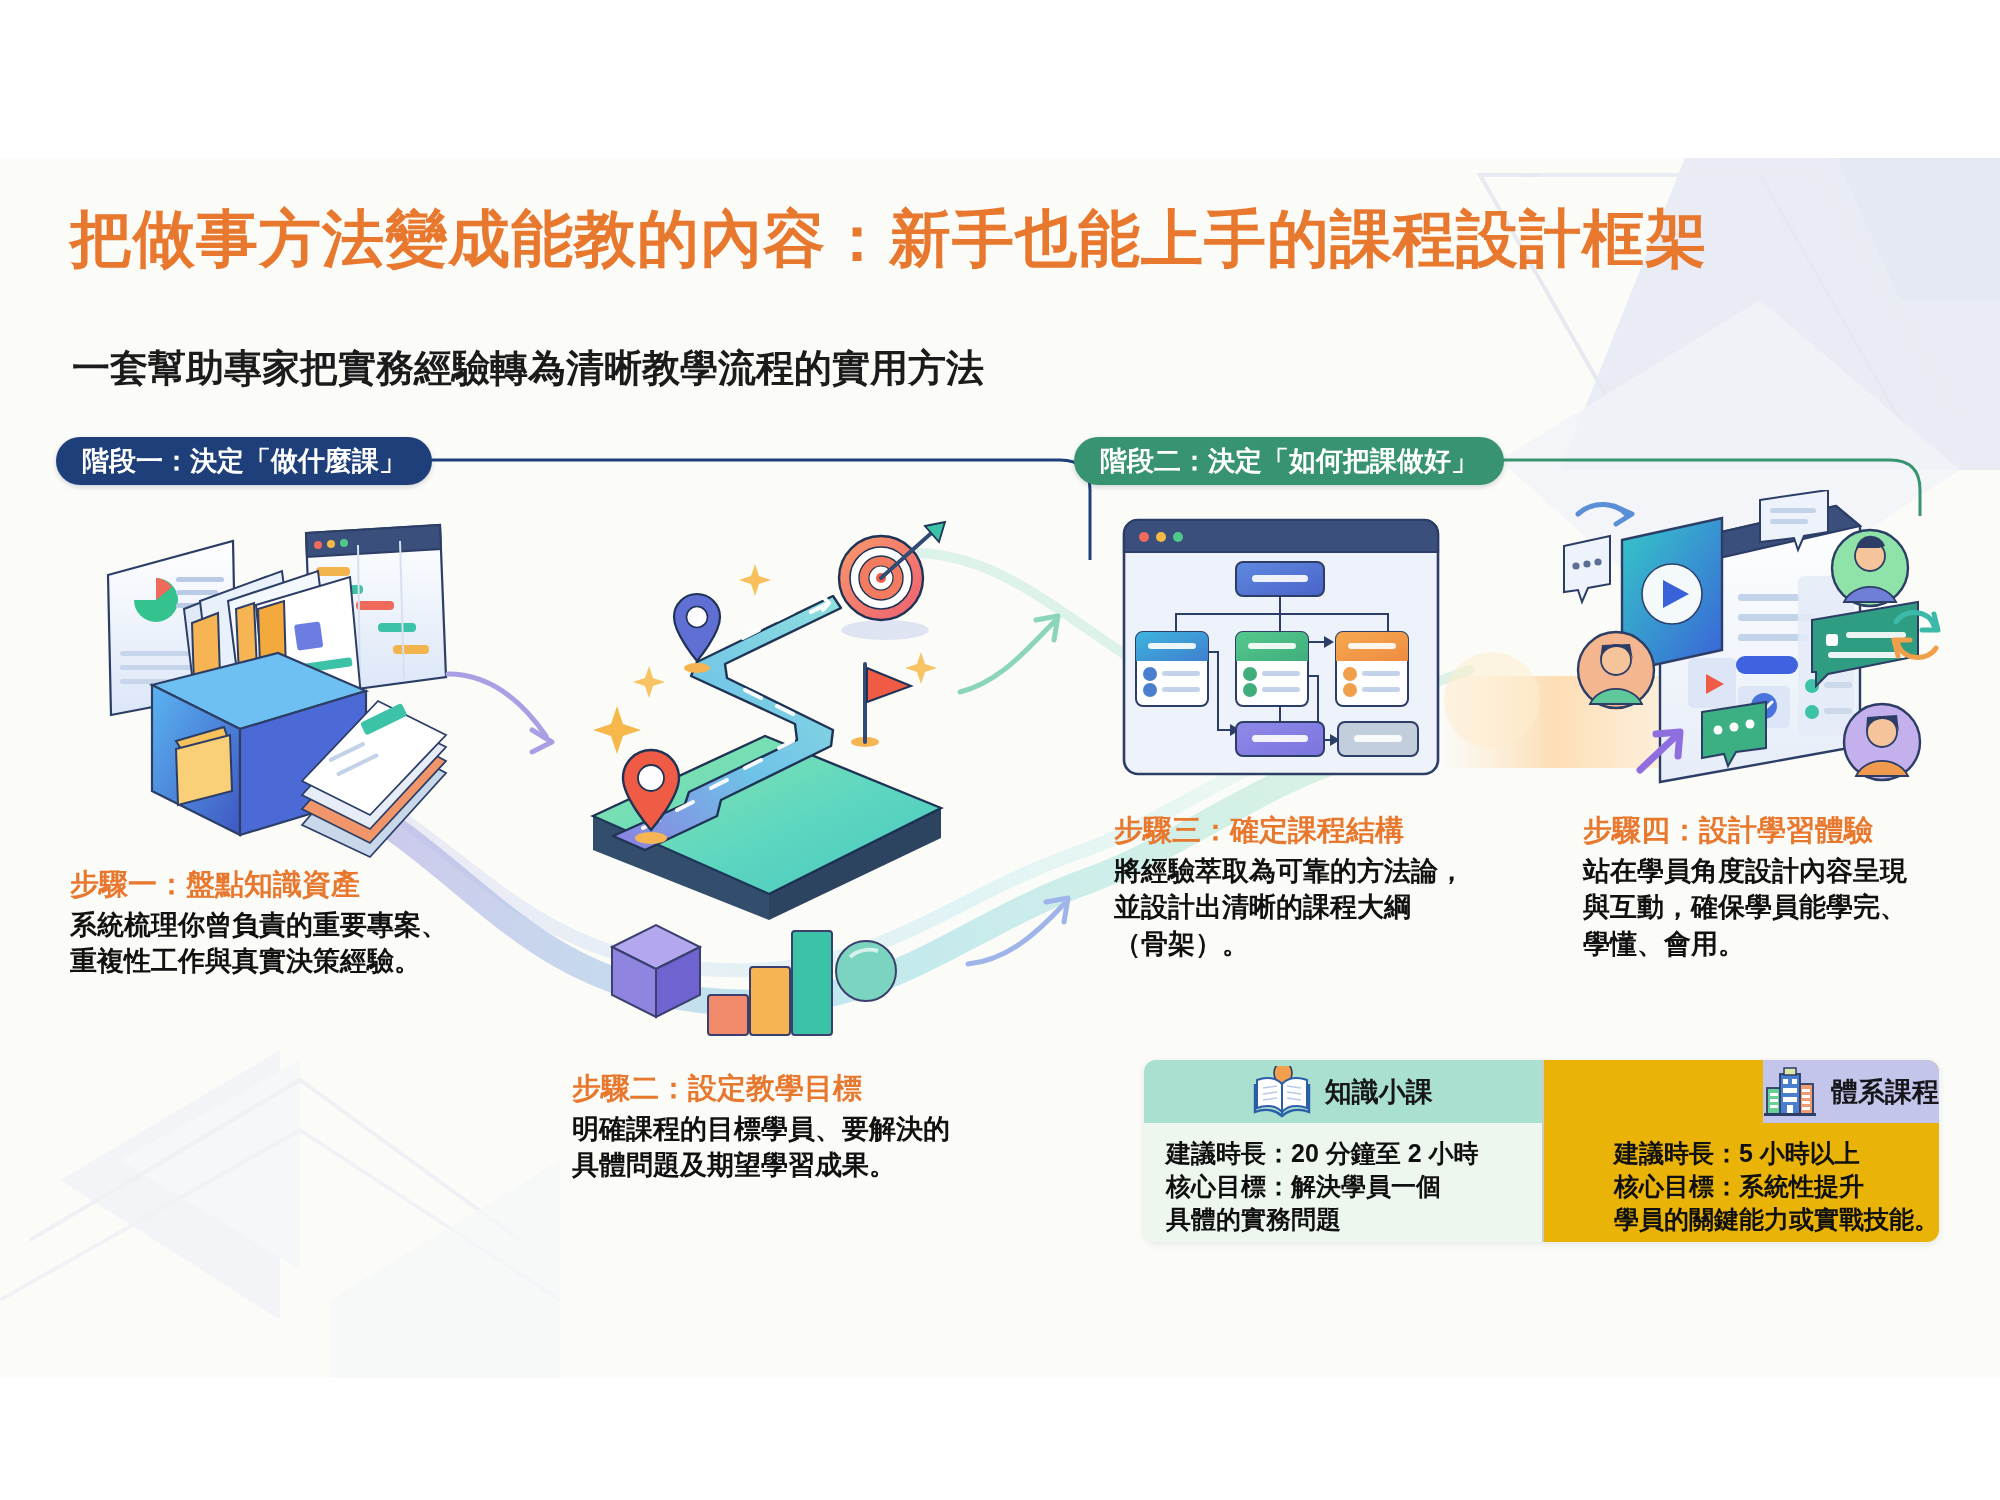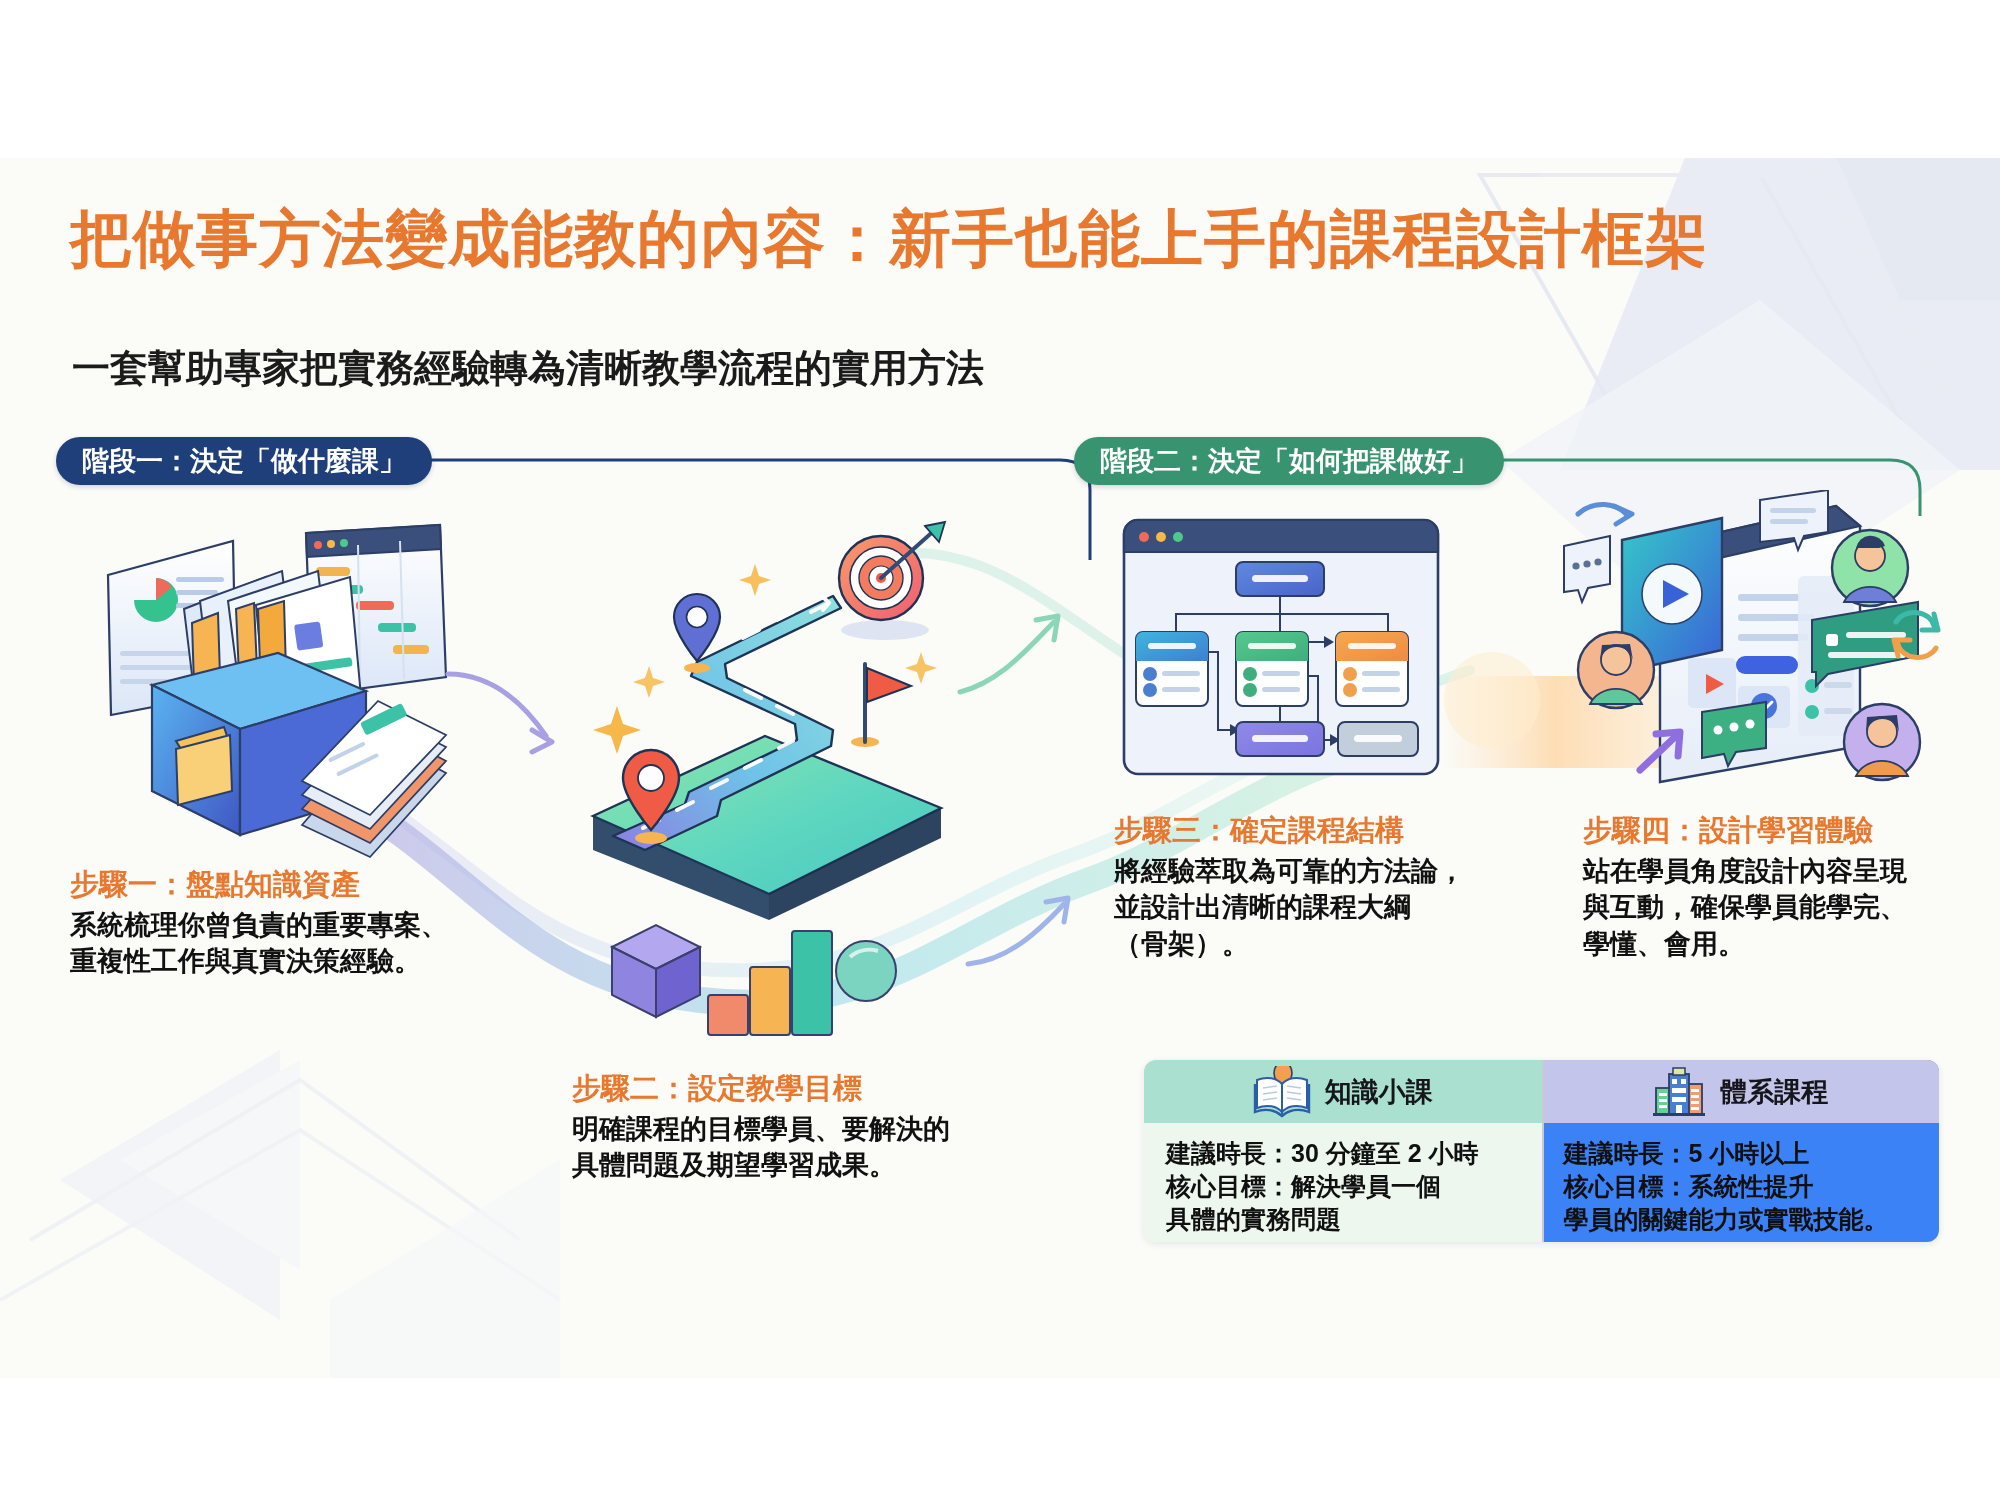--- a/index.html
+++ b/index.html
@@ -52,21 +52,21 @@
   .step-4{left:1583px;top:812px;}
   
   .compare{
     position:absolute;left:1144px;top:1060px;width:795px;height:182px;
     border-radius:12px;overflow:hidden;display:flex;
     box-shadow:0 2px 7px rgba(40,60,90,.10);
     z-index:9;
   }
   .compare-col{flex:1;display:flex;flex-direction:column;position:relative;}
   .compare-col.left{background:#eef7ee;}
-  .compare-col.right{background:#3b82f6;}
+  .compare-col.right{background:#eab308;align-items:flex-end;}
   .compare-head{
     height:63px;display:flex;align-items:center;justify-content:center;gap:14px;
     font-size:27px;font-weight:bold;color:#15151a;
   }
   .compare-col.left .compare-head{background:#a9e0cf;}
   .compare-col.right .compare-head{background:#c3c5ea;}
   .compare-body{
     flex:1;padding:14px 0 0 22px;
     font-size:25px;font-weight:bold;color:#101010;line-height:1.32;
     white-space:pre-line;
@@ -528,21 +528,21 @@
             <path d="M10 22 L24 20"></path>
               <path d="M10 28 L24 26"></path>
               <path d="M10 34 L24 32"></path>
             <path d="M34 20 L48 22"></path>
               <path d="M34 26 L48 28"></path>
               <path d="M34 32 L48 34"></path>
           </g>
         </svg>
         <span>知識小課</span>
       </div>
-      <div class="compare-body">建議時長：30 分鐘至 2 小時
+      <div class="compare-body">建議時長：20 分鐘至 2 小時
 核心目標：解決學員一個
 具體的實務問題</div>
     </div>
     <div class="compare-col right">
       <div class="compare-head">
         <svg class="ico" width="54" height="52" viewBox="0 0 54 52">
           <rect x="4" y="22" width="14" height="26" fill="#68cf95" stroke="#2c3e66" stroke-width="1.8"></rect>
           <rect x="36" y="18" width="14" height="30" fill="#f29c73" stroke="#2c3e66" stroke-width="1.8"></rect>
           <rect x="17" y="8" width="20" height="40" fill="#4a7fd0" stroke="#2c3e66" stroke-width="1.8"></rect>
           <rect x="21" y="2" width="12" height="7" fill="#dbe8a8" stroke="#2c3e66" stroke-width="1.5"></rect>

